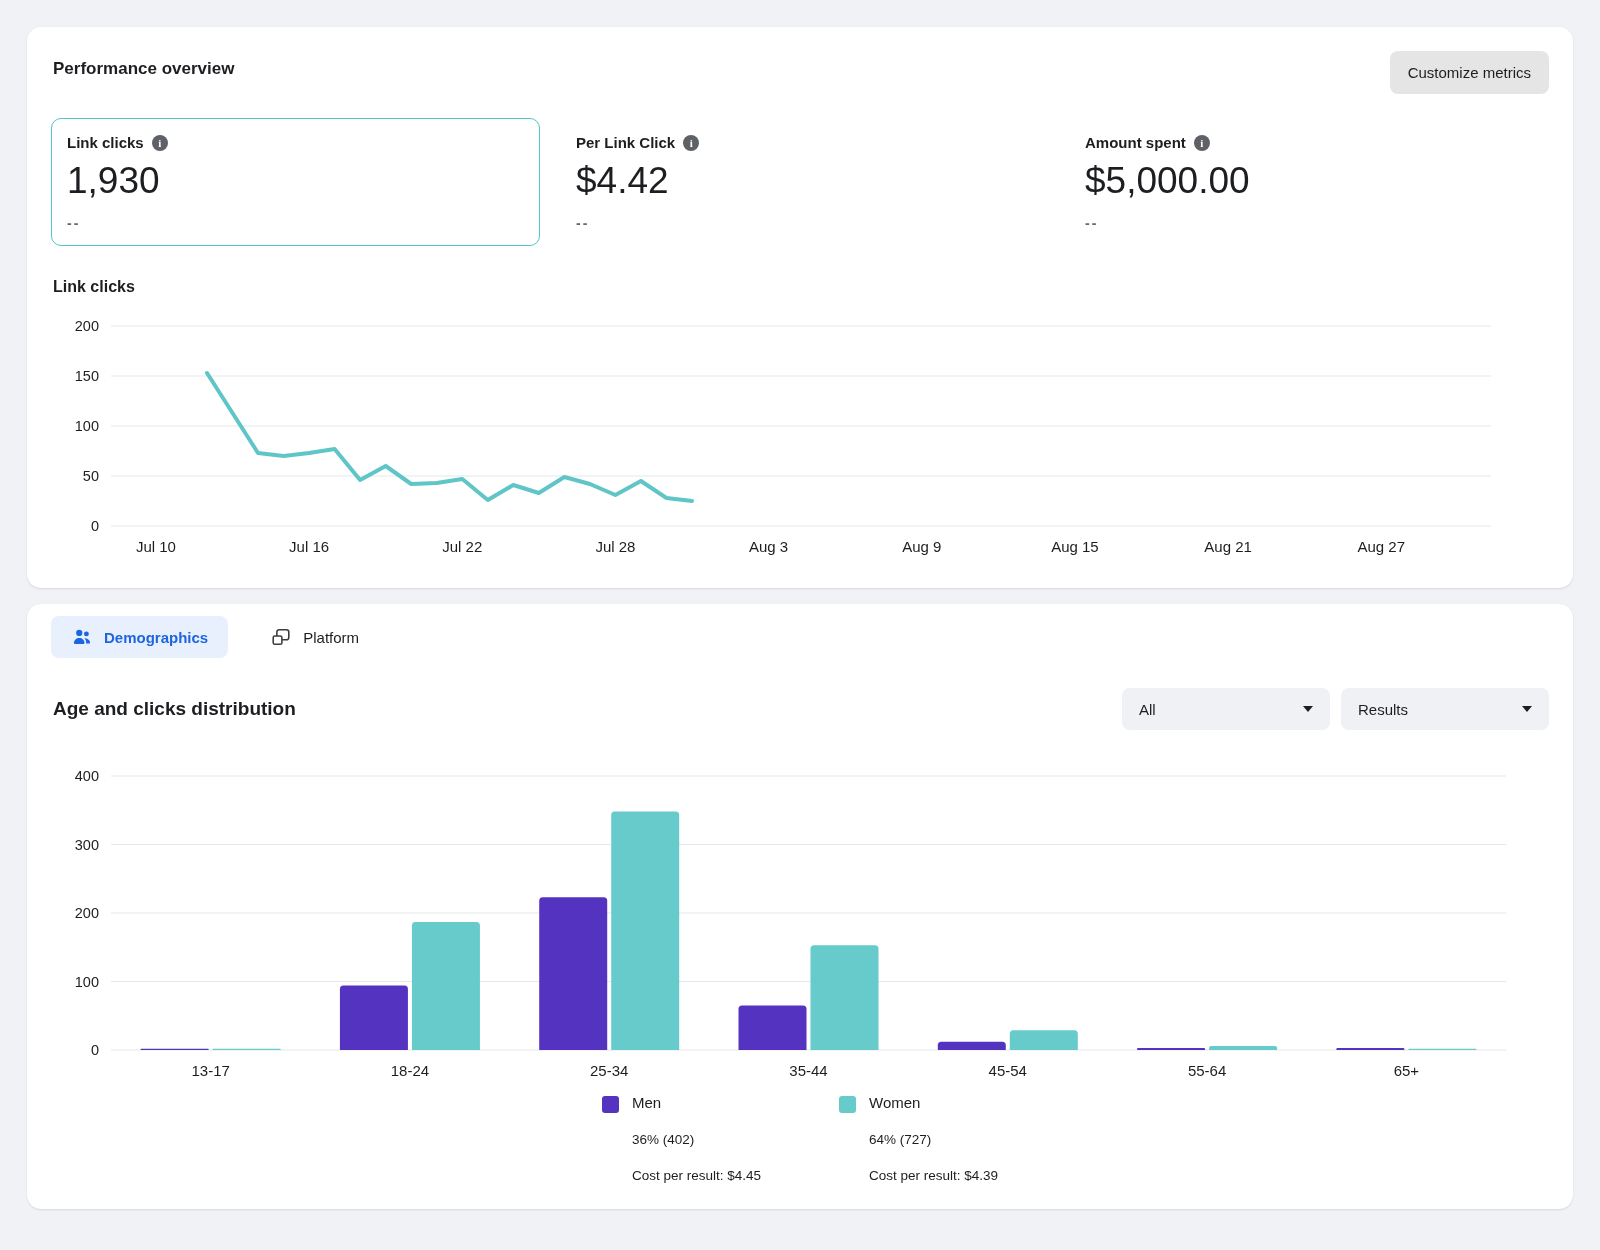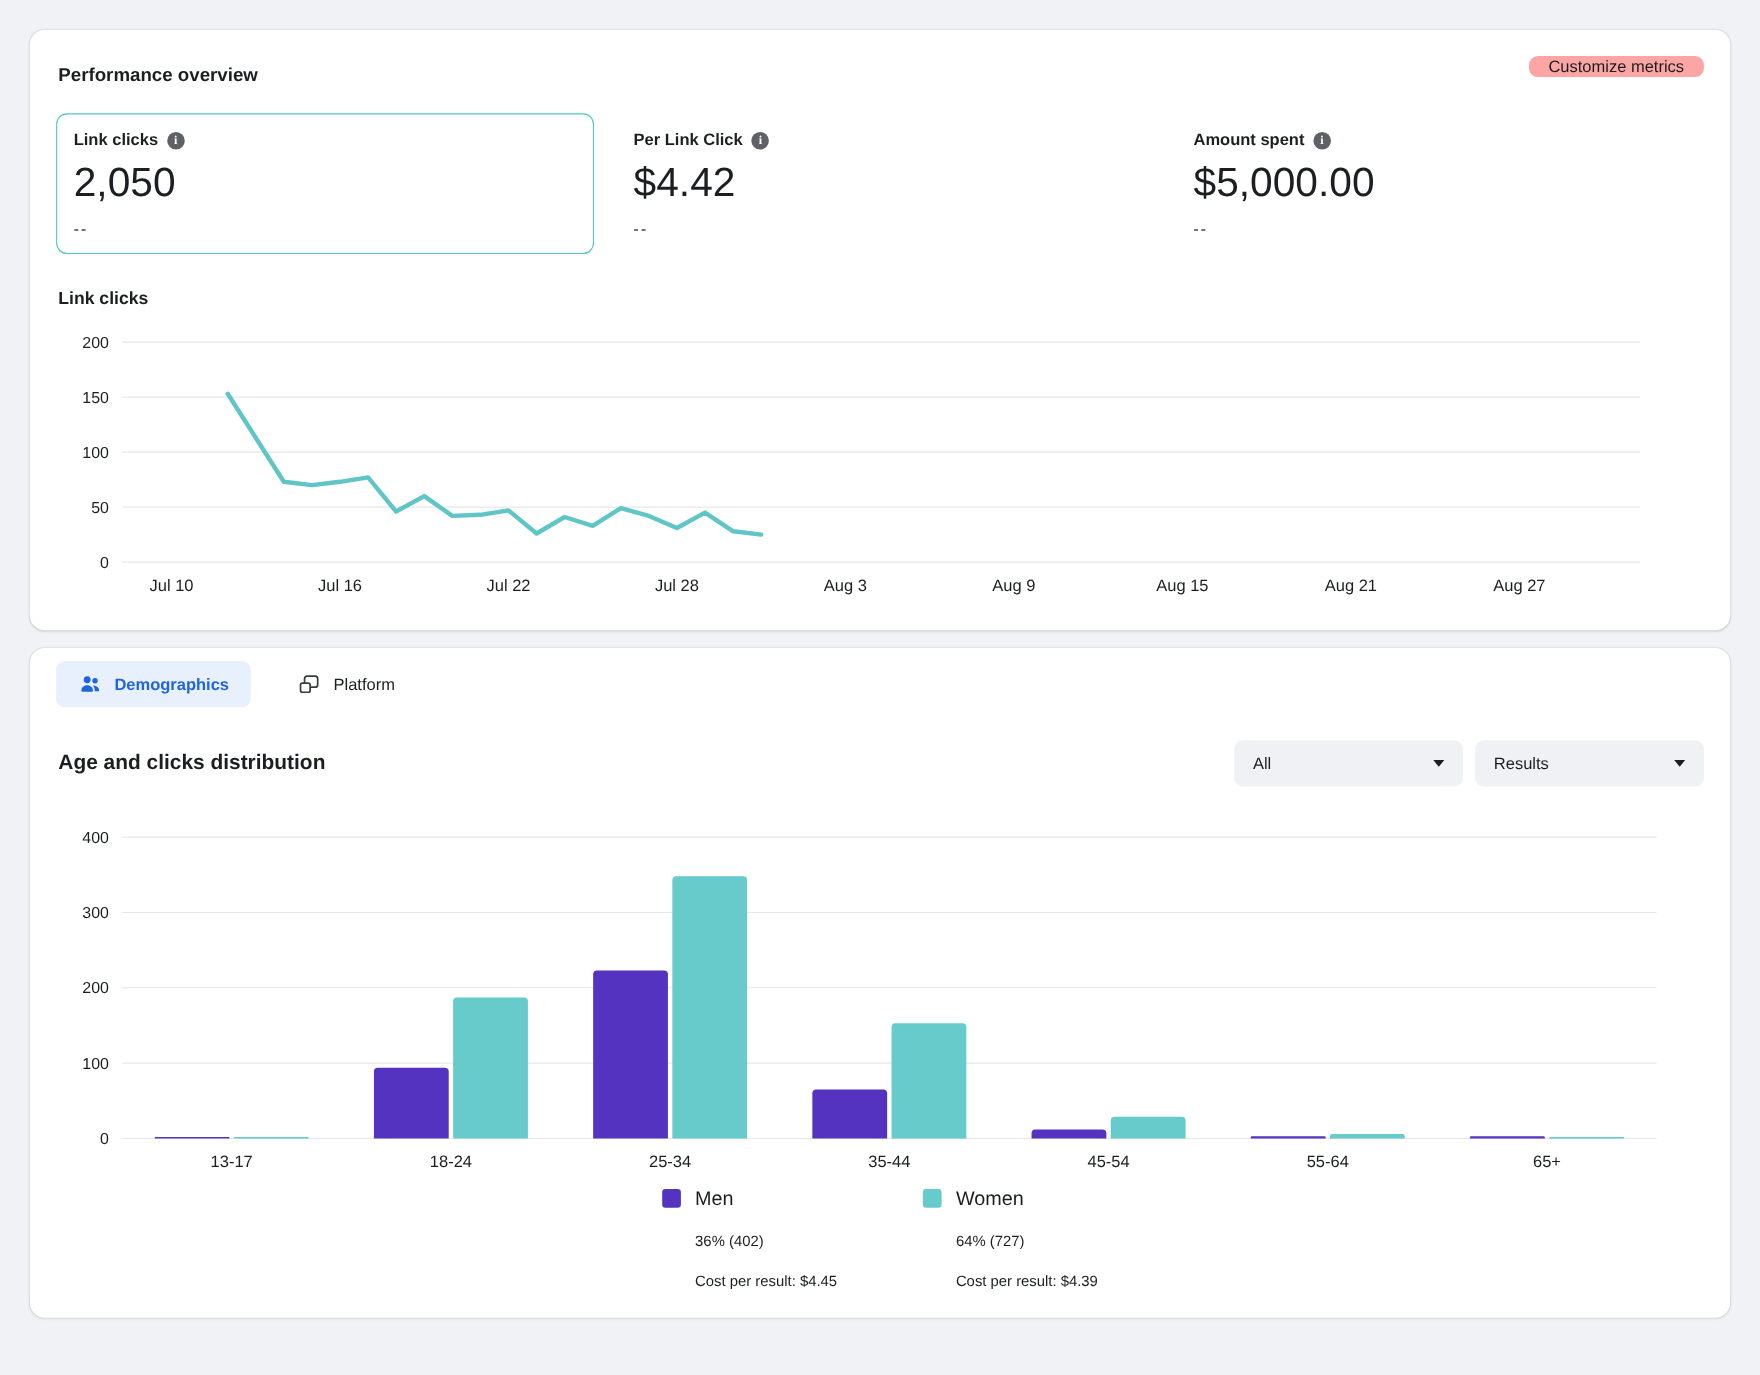--- a/index.html
+++ b/index.html
@@ -18,22 +18,22 @@
     border-radius:14px;
     box-shadow:0 1px 2px rgba(0,0,0,0.10), 0 0 1px rgba(0,0,0,0.06);
   }
   .card.overview { padding:24px 24px 26px 24px; margin-bottom:16px; }
   .card.breakdown { padding:12px 24px 26px 24px; }
 
   
   .ov-header { display:flex; justify-content:space-between; align-items:flex-start; }
   .ov-title { font-size:17px; font-weight:700; margin:8px 0 0 2px; }
   .btn-gray {
-    background:#fca5a5; border:none; border-radius:8px;
-    padding:1px 18px; font-size:15px; color:#1C1E21;
+    background:#e5e5e5; border:none; border-radius:8px;
+    padding:13px 18px; font-size:15px; color:#1C1E21;
     font-family:"Liberation Sans", sans-serif; cursor:pointer;
   }
   .metrics-row { display:flex; gap:20px; margin-top:24px; }
   .metric {
     flex:0 0 489px; border:1.5px solid transparent; border-radius:10px;
     padding:15px 15px 14px 15px; cursor:pointer;
   }
   .metric.selected { border-color:#52C5C9; }
   .metric-label { font-size:15px; font-weight:700; display:flex; align-items:center; gap:8px; }
   .info-icon {
@@ -67,39 +67,39 @@
   .caret {
     width:0; height:0;
     border-left:5.5px solid transparent; border-right:5.5px solid transparent;
     border-top:6.5px solid #1C1E21;
   }
   #bar-chart svg { display:block; width:100%; height:328px; margin-top:28px; }
 
   .legend { display:flex; justify-content:center; gap:78px; margin-top:8px; }
   .legend-item { display:flex; gap:13px; }
   .swatch { width:17px; height:17px; border-radius:3px; margin-top:2px; flex:0 0 17px; }
-  .legend-name { font-size:18px; }
+  .legend-name { font-size:15px; }
   .legend-sub { font-size:13.5px; margin-top:21px; }
 </style>
 </head>
 <body>
 
 <section class="card overview">
   <div class="ov-header">
     <h1 class="ov-title">Performance overview</h1>
     <button class="btn-gray">Customize metrics</button>
   </div>
 
   <div class="metrics-row">
     <div class="metric selected" style="border-color: rgb(82, 197, 201);">
       <div class="metric-label">
         <span>Link clicks</span>
         <span class="info-icon">i</span>
       </div>
-      <div class="metric-value">2,050</div>
+      <div class="metric-value">1,930</div>
       <div class="metric-delta">--</div>
     </div>
     <div class="metric">
       <div class="metric-label">
         <span>Per Link Click</span>
         <span class="info-icon">i</span>
       </div>
       <div class="metric-value">$4.42</div>
       <div class="metric-delta">--</div>
     </div>

